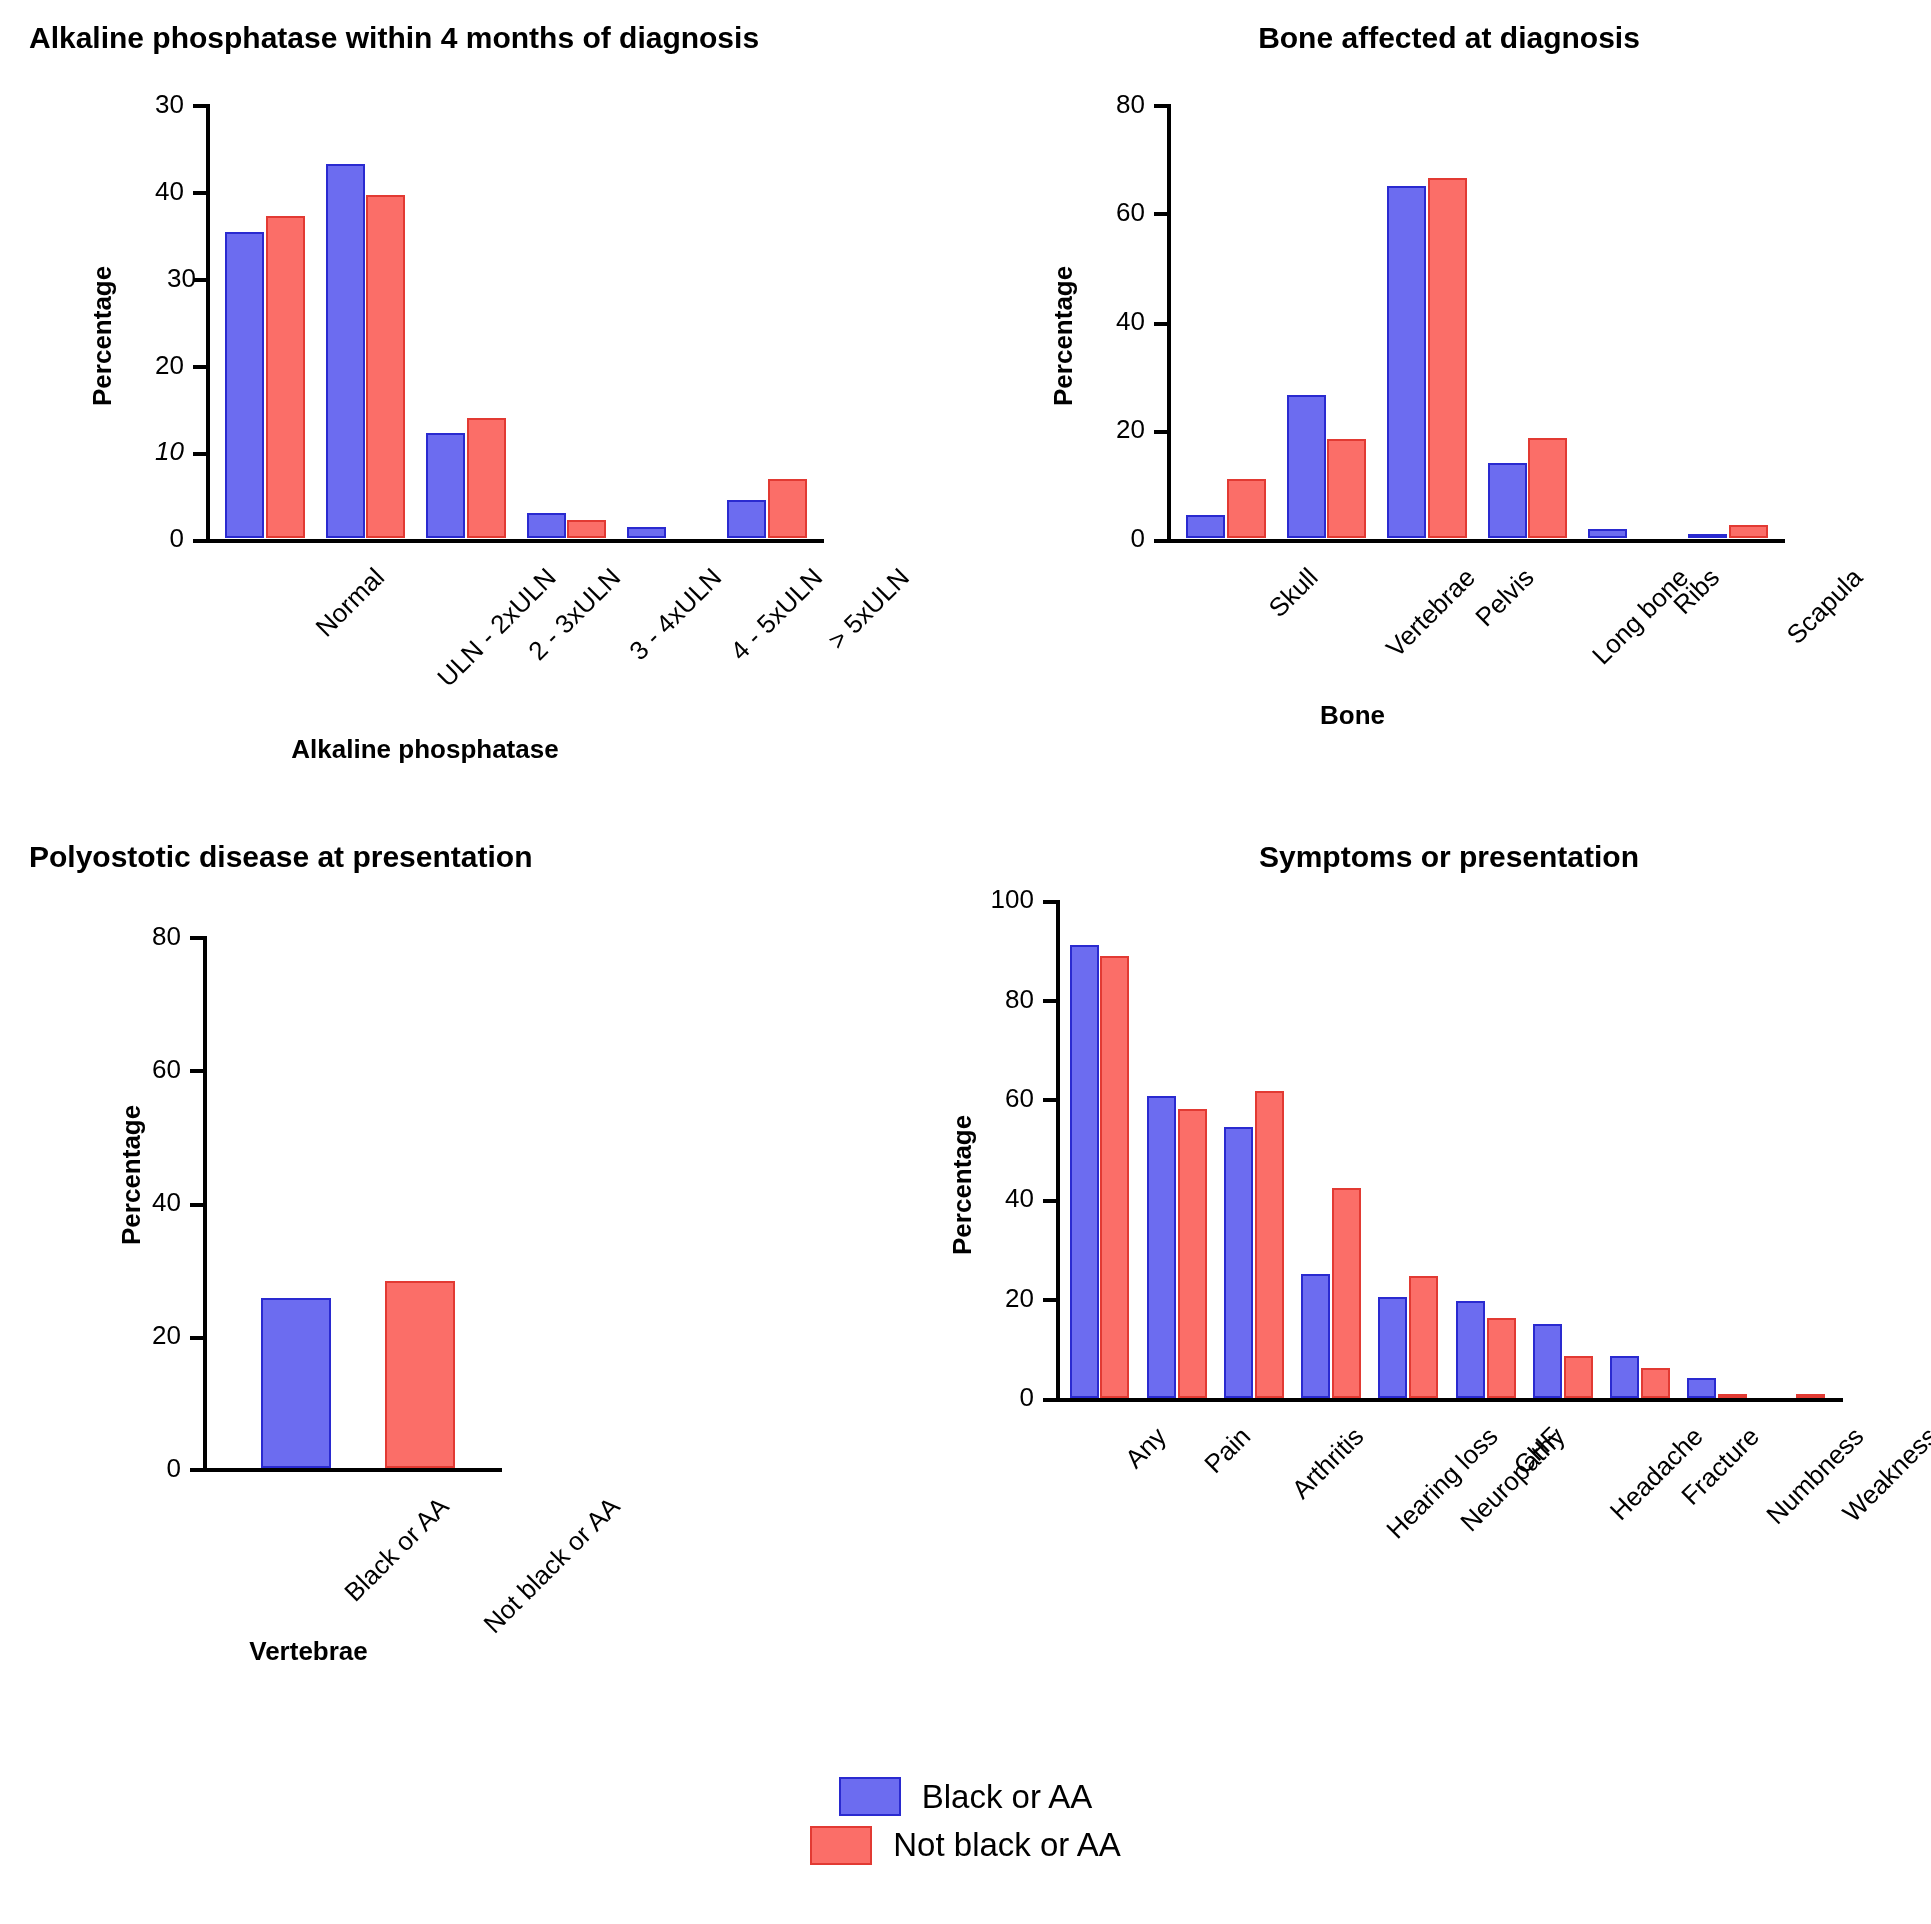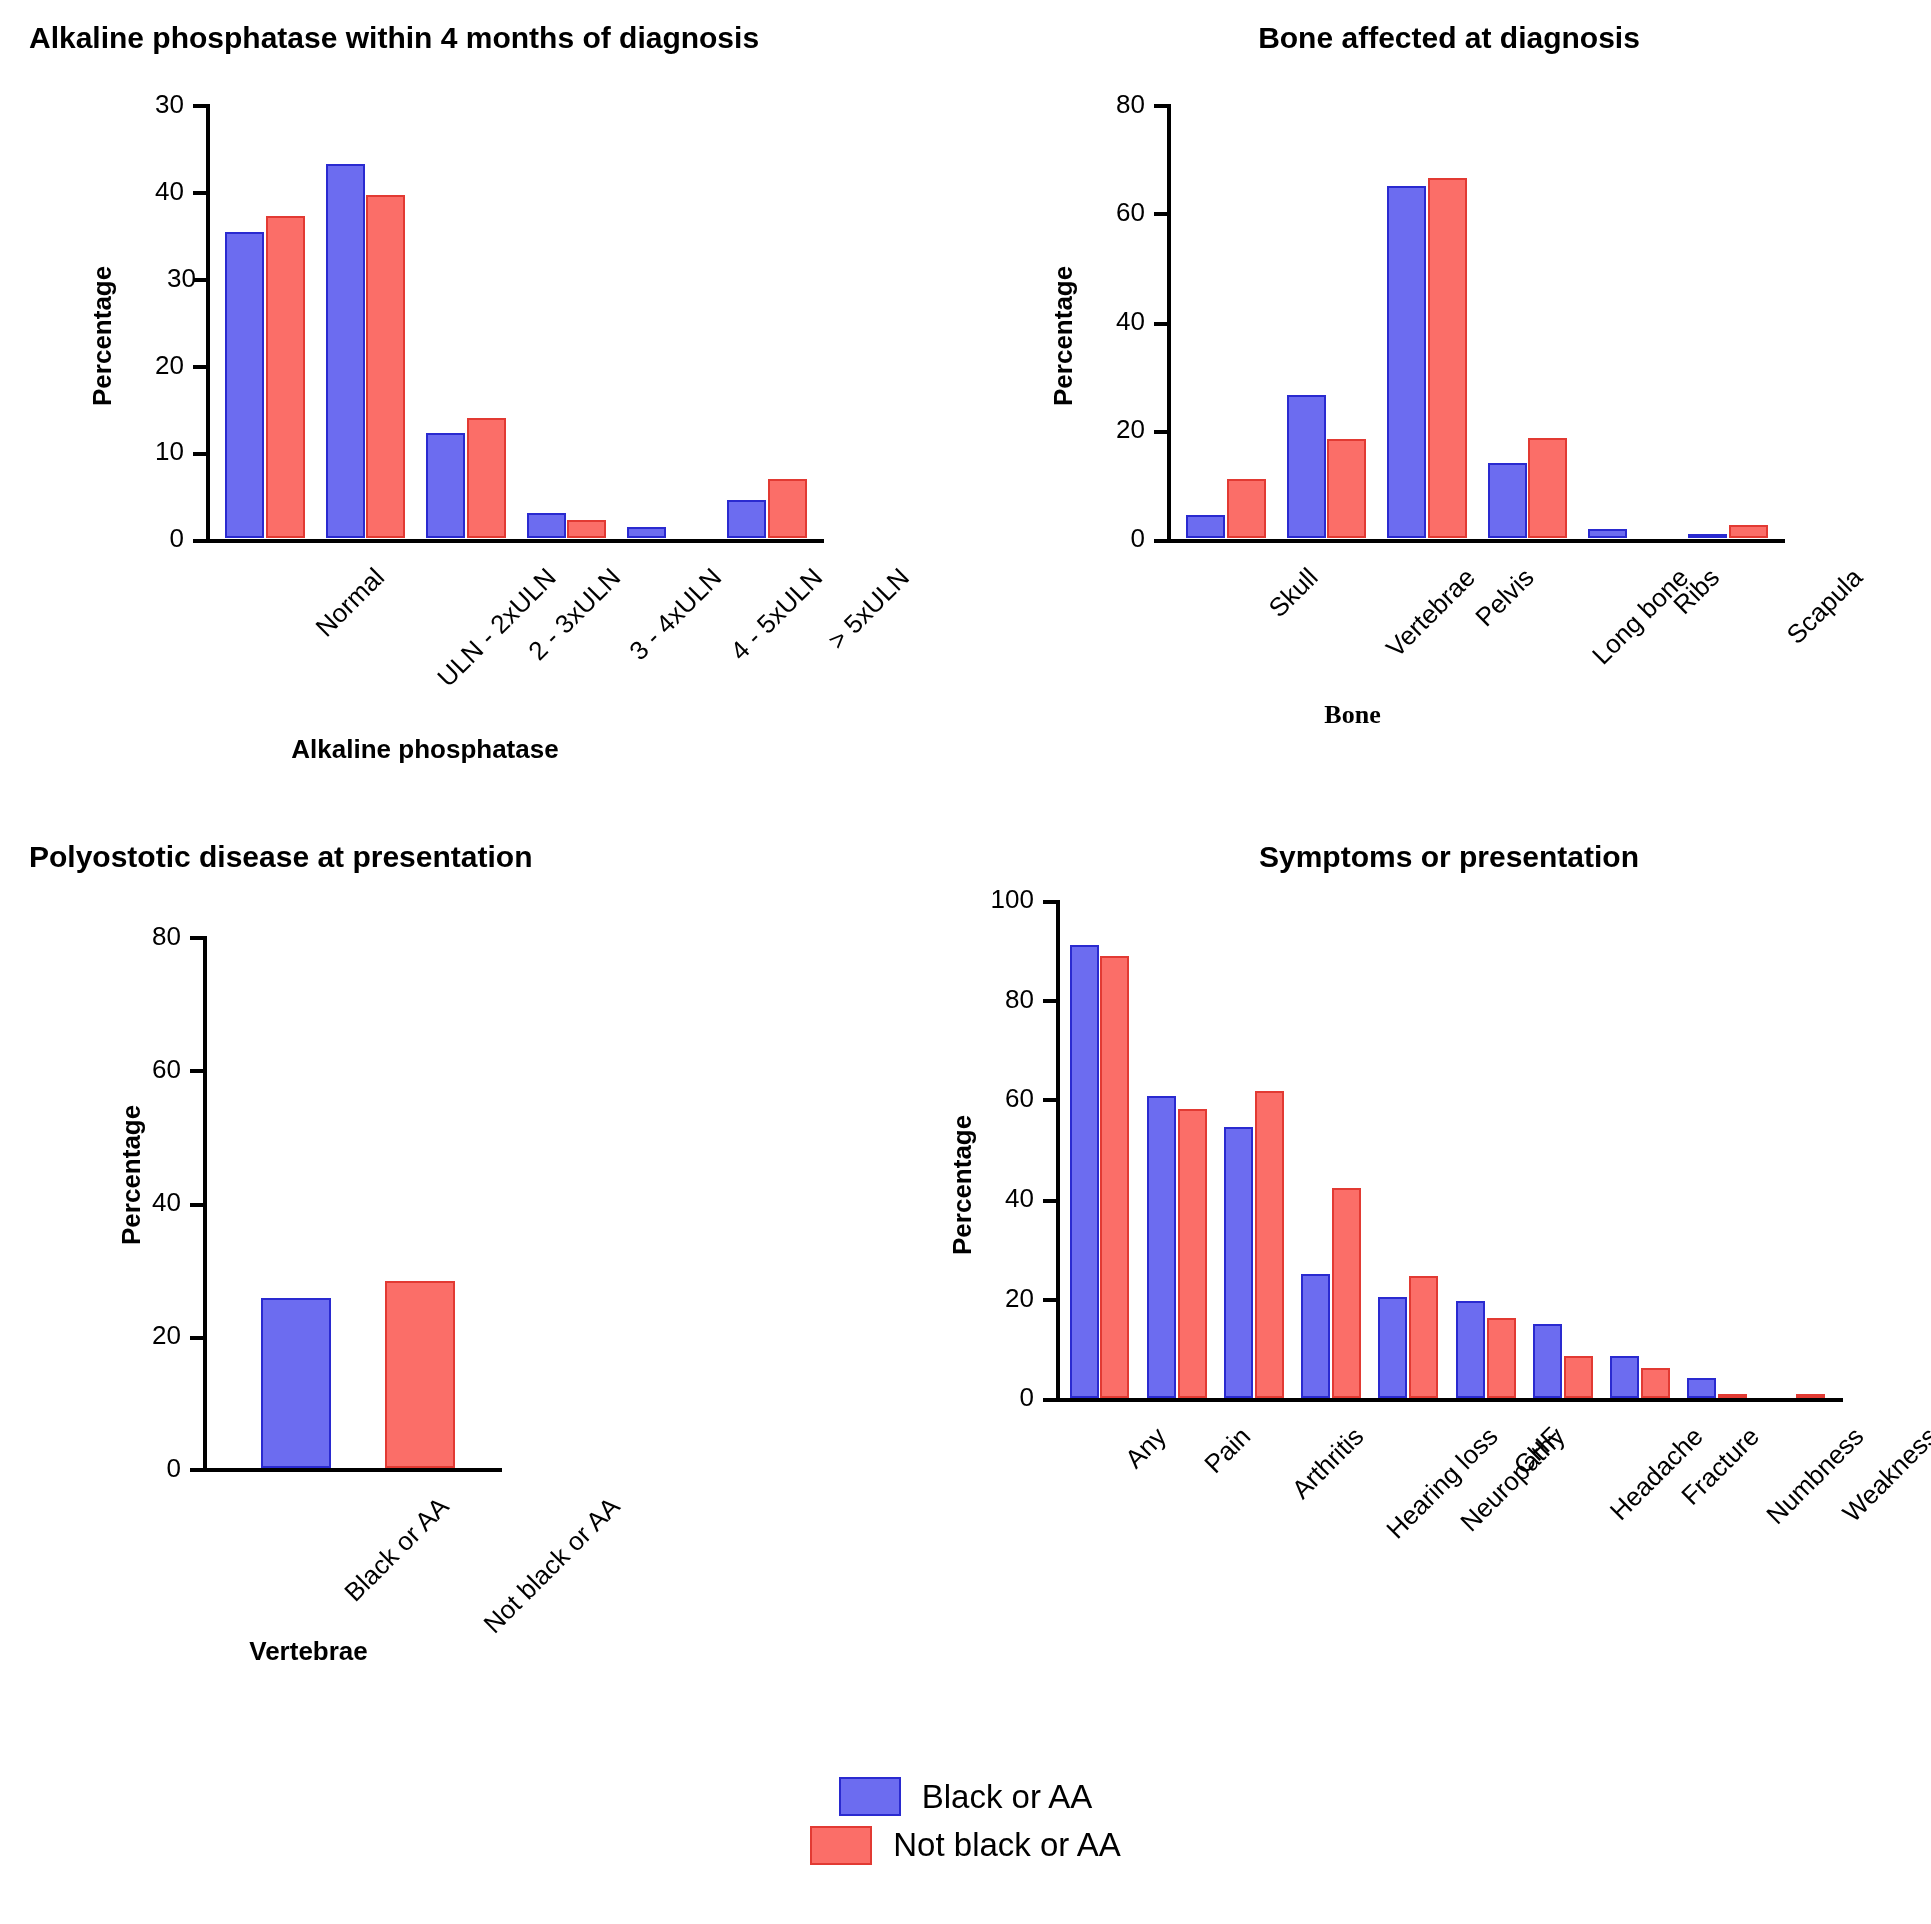--- a/index.html
+++ b/index.html
@@ -41,21 +41,21 @@
 
       <div class="tick" style="left:193px;top:104px;"></div>
       <div class="ticklabel" style="left:97px;top:89px;width:87px;">30</div>
       <div class="tick" style="left:193px;top:191px;"></div>
       <div class="ticklabel" style="left:97px;top:176px;width:87px;">40</div>
       <div class="tick" style="left:193px;top:278px;"></div>
       <div class="ticklabel" style="left:109px;top:263px;width:87px;">30</div>
       <div class="tick" style="left:193px;top:365px;"></div>
       <div class="ticklabel" style="left:97px;top:350px;width:87px;">20</div>
       <div class="tick" style="left:193px;top:452px;"></div>
-      <div class="ticklabel" style="left:97px;top:436px;width:87px;">10</div>
+      <div class="ticklabel" style="left:97px;top:436px;width:87px;font-style:italic;">10</div>
       <div class="tick" style="left:193px;top:539px;"></div>
       <div class="ticklabel" style="left:97px;top:523px;width:87px;">0</div>
 
       <div class="bars" style="left:206px;top:104px;width:618px;height:434px;">
         <div class="bar blue" style="left:19.3px;width:39px;height:306px;"></div>
         <div class="bar red" style="left:60px;width:39px;height:322px;"></div>
         <div class="bar blue" style="left:120px;width:39px;height:374px;"></div>
         <div class="bar red" style="left:160px;width:39px;height:343px;"></div>
         <div class="bar blue" style="left:220px;width:39px;height:105px;"></div>
         <div class="bar red" style="left:261px;width:39px;height:120px;"></div>
@@ -72,21 +72,21 @@
       <div class="catlabel" style="left:589px;top:562px;">3 - 4xULN</div>
       <div class="catlabel" style="left:690px;top:562px;">4 - 5xULN</div>
       <div class="catlabel" style="left:792px;top:562px;">&gt; 5xULN</div>
     </div>
   </div>
 
   <div class="panel">
     <div class="title" style="position:absolute;left:0;top:21px;width:966px;">Bone affected at diagnosis</div>
     <div class="plot-wrap">
       <div class="ylabel" style="left:82px;top:406px;">Percentage</div>
-      <div class="xlabel" style="left:145px;top:700px;width:483px;font-family:Liberation Serif, serif;">Bone</div>
+      <div class="xlabel" style="left:145px;top:700px;width:483px;">Bone</div>
       <div class="axis-v" style="left:201px;top:104px;height:438px;"></div>
       <div class="axis-h" style="left:201px;top:539px;width:618px;"></div>
 
       <div class="tick" style="left:188px;top:104px;"></div>
       <div class="ticklabel" style="left:92px;top:89px;width:87px;">80</div>
       <div class="tick" style="left:188px;top:212px;"></div>
       <div class="ticklabel" style="left:92px;top:197px;width:87px;">60</div>
       <div class="tick" style="left:188px;top:322px;"></div>
       <div class="ticklabel" style="left:92px;top:306px;width:87px;">40</div>
       <div class="tick" style="left:188px;top:430px;"></div>

